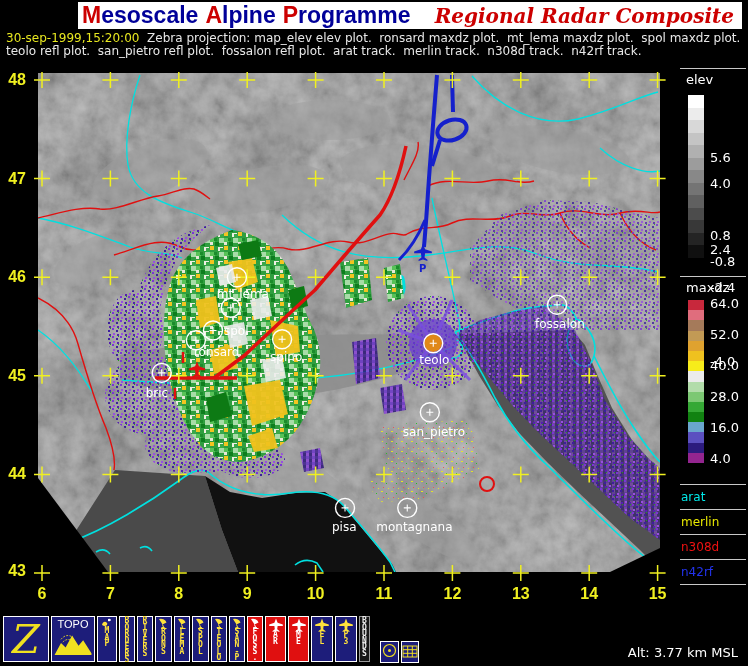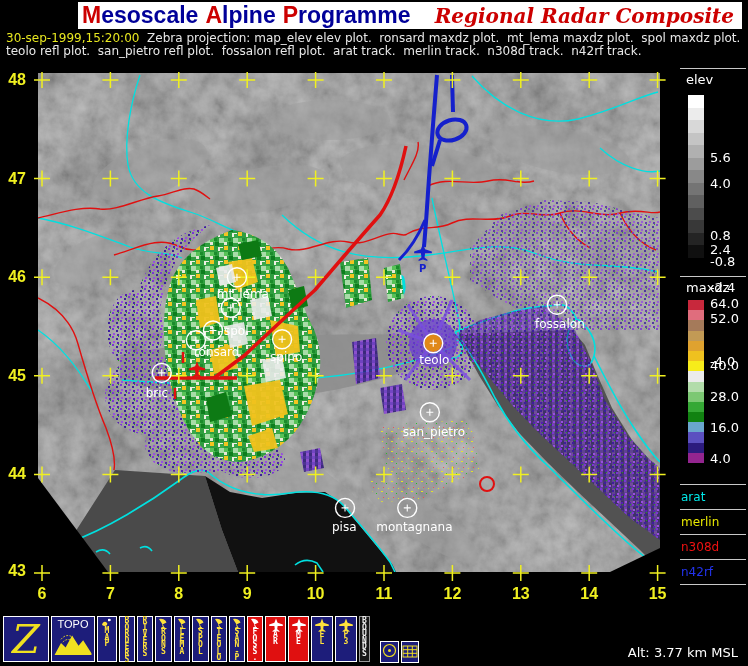--- a/index.html
+++ b/index.html
@@ -447,21 +447,21 @@
       <div style="background: rgb(124, 200, 115);"></div>
       <div style="background: rgb(53, 168, 53);"></div>
       <div style="background: rgb(17, 130, 17);"></div>
       <div style="background: rgb(106, 166, 206);"></div>
       <div style="background: rgb(91, 80, 192);"></div>
       <div style="background: rgb(44, 27, 126);"></div>
       <div style="background: rgb(147, 37, 143);"></div>
     </div>
   <div class="barlabels" id="maxdz-labels" style="top:236px;height:172px">
       <span class="blab" style="top: 0px;">64.0</span>
-      <span class="blab" style="top: 15px;">52.0</span>
+      <span class="blab" style="top: 31px;">52.0</span>
       <span class="blab" style="top: 62px; text-align: center;">40.0</span>
       <span class="blab" style="top: 93px;">28.0</span>
       <span class="blab" style="top: 124px;">16.0</span>
       <span class="blab" style="top: 155px;">4.0</span>
     </div>
   <div class="track-list" id="track-list">
       <div class="lsep"></div>
       <div class="trackrow" style="color: rgb(0, 232, 232);">arat</div>
       <div class="lsep"></div>
       <div class="trackrow" style="color: rgb(232, 232, 0);">merlin</div>

